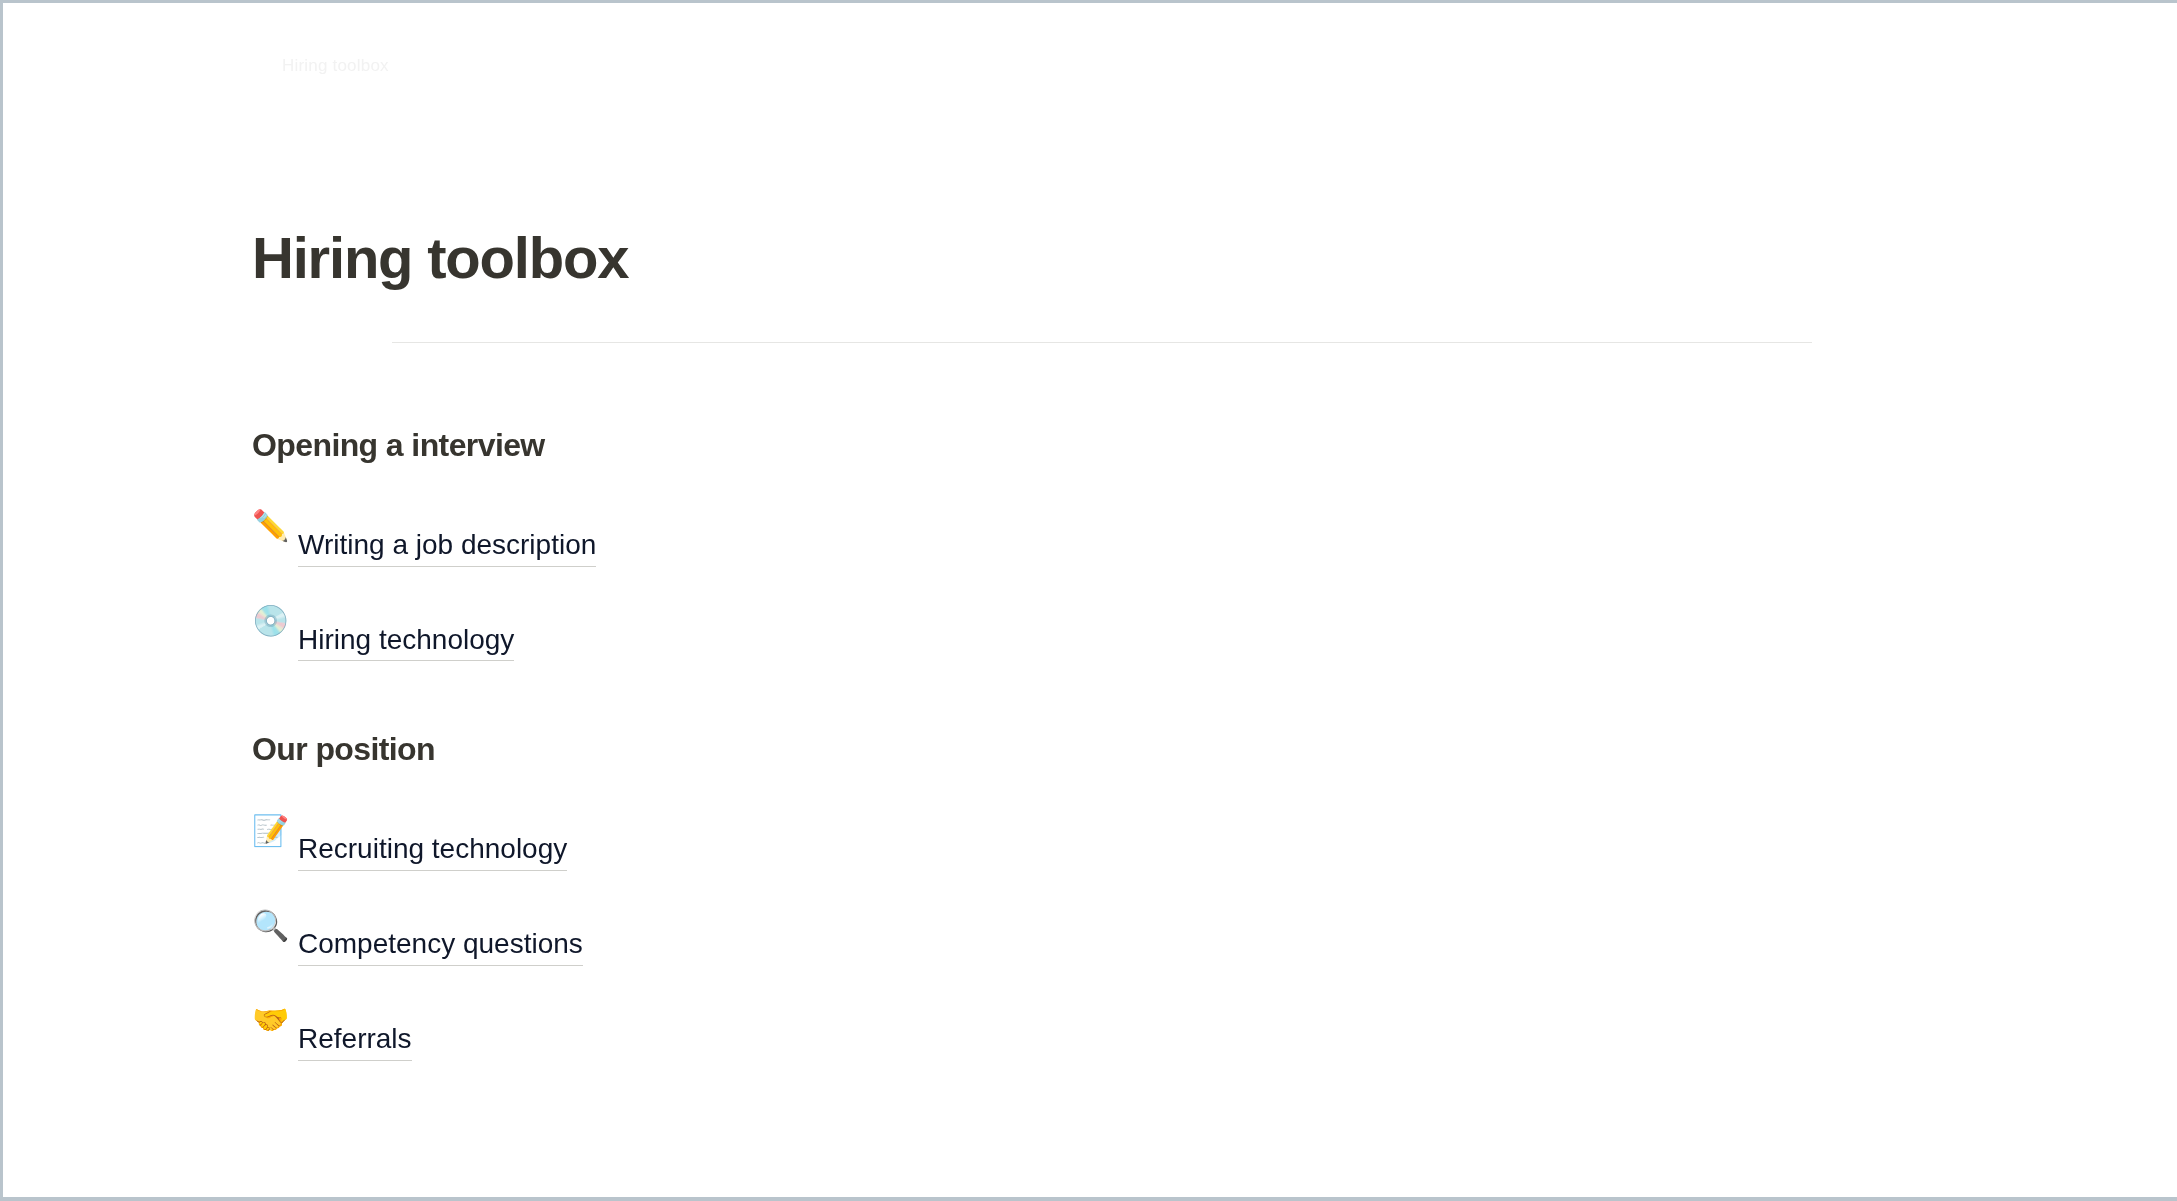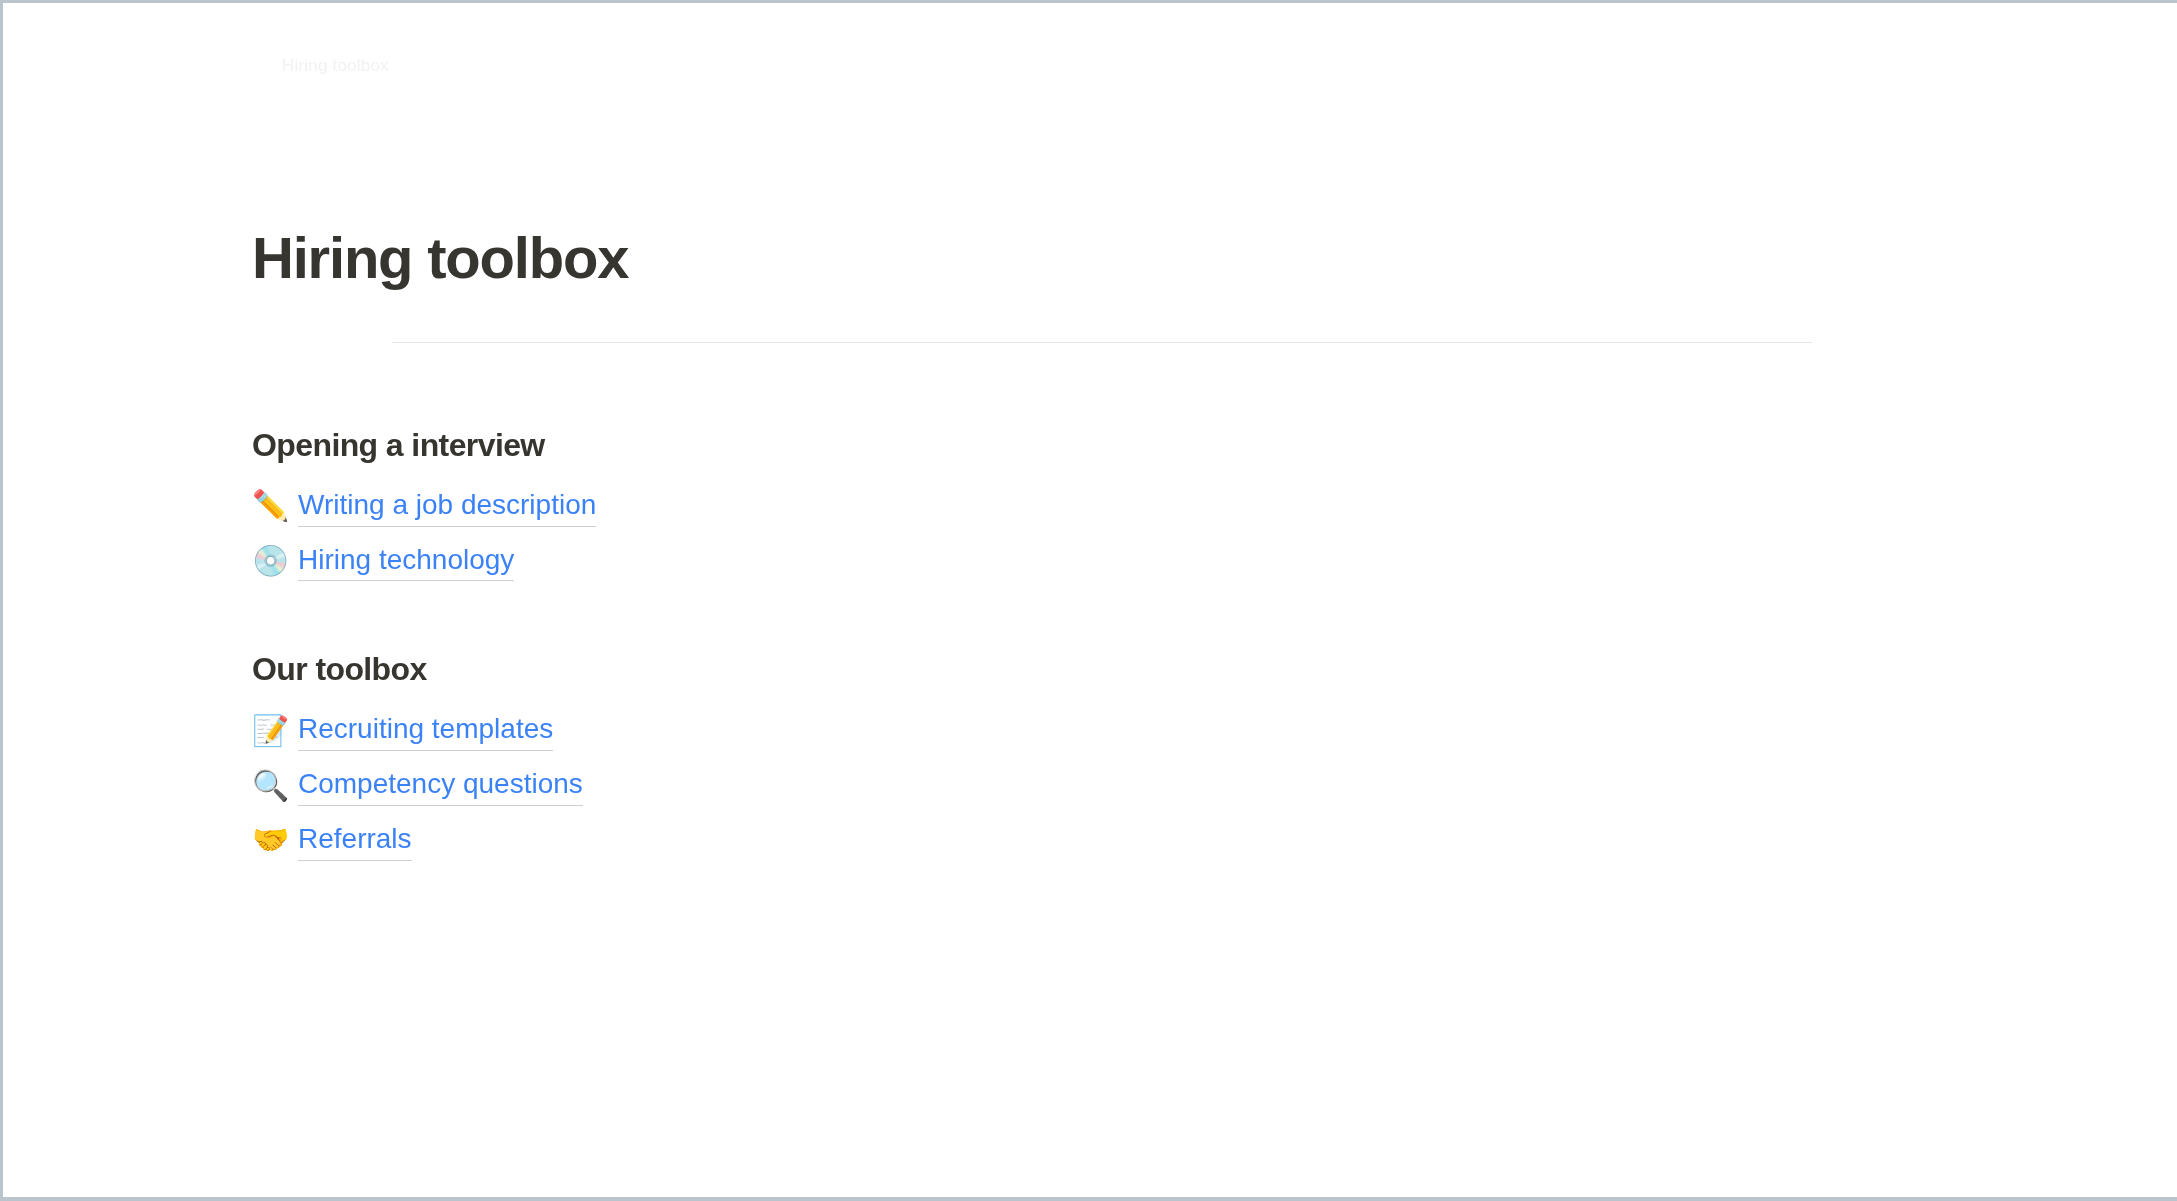--- a/index.html
+++ b/index.html
@@ -102,23 +102,24 @@
     min-width: 46px;
     font-size: 30px;
     line-height: 1;
     text-align: left;
     font-family: "DejaVu Sans", sans-serif;
   }
 
   .link-text {
     font-size: 28px;
     line-height: 1.35;
-    color: #3b82f6;
+    color: #0f172a;
     border-bottom: 1.5px solid #cfcfcb;
     padding-bottom: 2px;
+    margin-top: 40px;
   }
 </style>
 </head>
 <body>
 
 <div class="page-edge-top"></div>
 <div class="page-edge-left"></div>
 <div class="page-edge-bottom"></div>
 
 <div class="doc">
@@ -141,25 +142,25 @@
           <span class="link-text">Writing a job description</span>
         </div>
 
         <div class="link-row">
           <span class="link-emoji">💿</span>
           <span class="link-text">Hiring technology</span>
         </div>
       </div>
 
       <div class="section">
-        <h2 class="section-heading">Our toolbox</h2>
+        <h2 class="section-heading">Our position</h2>
 
         <div class="link-row">
           <span class="link-emoji">📝</span>
-          <span class="link-text">Recruiting templates</span>
+          <span class="link-text">Recruiting technology</span>
         </div>
 
         <div class="link-row">
           <span class="link-emoji">🔍</span>
           <span class="link-text">Competency questions</span>
         </div>
 
         <div class="link-row">
           <span class="link-emoji">🤝</span>
           <span class="link-text">Referrals</span>

